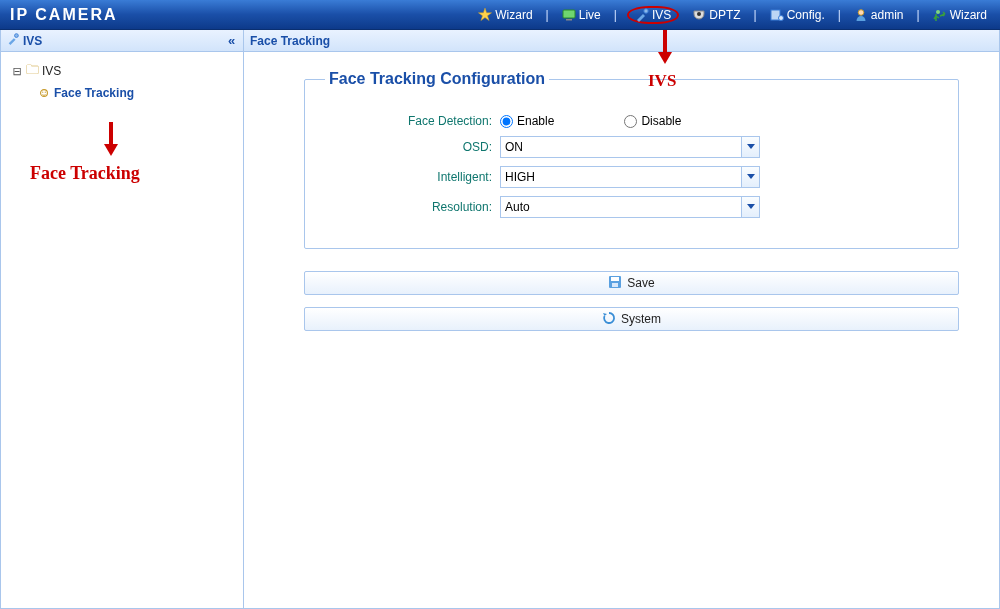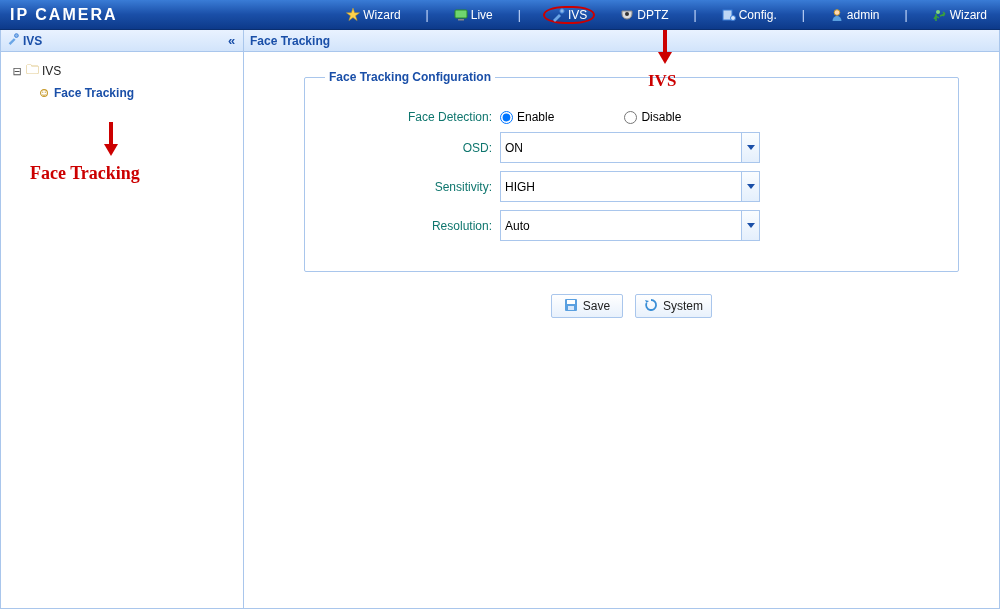--- a/index.html
+++ b/index.html
@@ -15,21 +15,21 @@
     padding: 0 10px;
     border-bottom: 1px solid #0a2f70;
   }
   .header-title {
     font-size: 16px;
     font-weight: bold;
     letter-spacing: 2px;
     flex: 0 0 auto;
   }
   .header-spacer { flex: 1; }
-  .header-nav { display: flex; align-items: center; gap: 22px; }
+  .header-nav { display: flex; align-items: center; gap: 10px; }
   .header-link {
     color: #fff;
     display: flex;
     align-items: center;
     gap: 3px;
     cursor: pointer;
     font-size: 12px;
     padding: 2px 3px;
   }
   .header-sep { color: #cfe0ff; }
@@ -91,53 +91,53 @@
   
   .config-fieldset {
     border: 1px solid #a9c6ec;
     border-radius: 2px;
     padding: 18px 20px 22px 20px;
     position: relative;
   }
   .config-legend {
     color: #1a4fa8;
     font-weight: bold;
-    font-size: 12px;
+    font-size: 16px;
     padding: 0 4px;
   }
   .form-row { display: flex; align-items: center; margin: 8px 0; }
   .form-label { width: 175px; text-align: right; padding-right: 8px; color: #0f766e; }
   .form-control-area { display: flex; align-items: center; gap: 4px; }
   .radio-group { display: flex; align-items: center; gap: 70px; justify-content: center; }
   .radio-item { display: flex; align-items: center; gap: 4px; cursor: pointer; }
   .radio-item input { margin: 0; }
 
   .ext-select {
     width: 260px;
-    height: 31px;
+    height: 22px;
     border: 1px solid #a9c6ec;
     background: #fff;
     display: flex;
     align-items: center;
     padding: 0 4px;
     font-size: 12px;
     cursor: pointer;
     position: relative;
   }
   .ext-select-arrow {
     position: absolute;
     right: 0; top: 0; bottom: 0;
     width: 18px;
     border-left: 1px solid #a9c6ec;
     background: linear-gradient(to bottom, #fafdff, #e4effc);
     display: flex; align-items: center; justify-content: center;
     color: #1a4fa8;
   }
 
-  .button-row { display: flex; gap: 12px; justify-content: center; margin-top: 22px; }
+  .button-row { display: flex; gap: 12px; justify-content: center; margin-top: 22px; flex-direction: column; }
   .ext-button {
     min-width: 72px;
     height: 24px;
     border: 1px solid #a9c6ec;
     background: linear-gradient(to bottom, #ffffff, #e8f1fc);
     border-radius: 2px;
     display: inline-flex;
     align-items: center;
     justify-content: center;
     gap: 5px;
@@ -322,21 +322,21 @@
               <span>ON</span>
               <span class="ext-select-arrow">
                 <svg width="8" height="6" viewBox="0 0 8 6">
                     <path d="M0 0 L8 0 L4 5 Z" fill="#1a4fa8"></path>
                   </svg>
               </span>
             </div>
           </div>
 
           <div class="form-row">
-            <div class="form-label">Sensitivity:</div>
+            <div class="form-label">Intelligent:</div>
             <div class="ext-select">
               <span>HIGH</span>
               <span class="ext-select-arrow">
                 <svg width="8" height="6" viewBox="0 0 8 6">
                     <path d="M0 0 L8 0 L4 5 Z" fill="#1a4fa8"></path>
                   </svg>
               </span>
             </div>
           </div>
 

